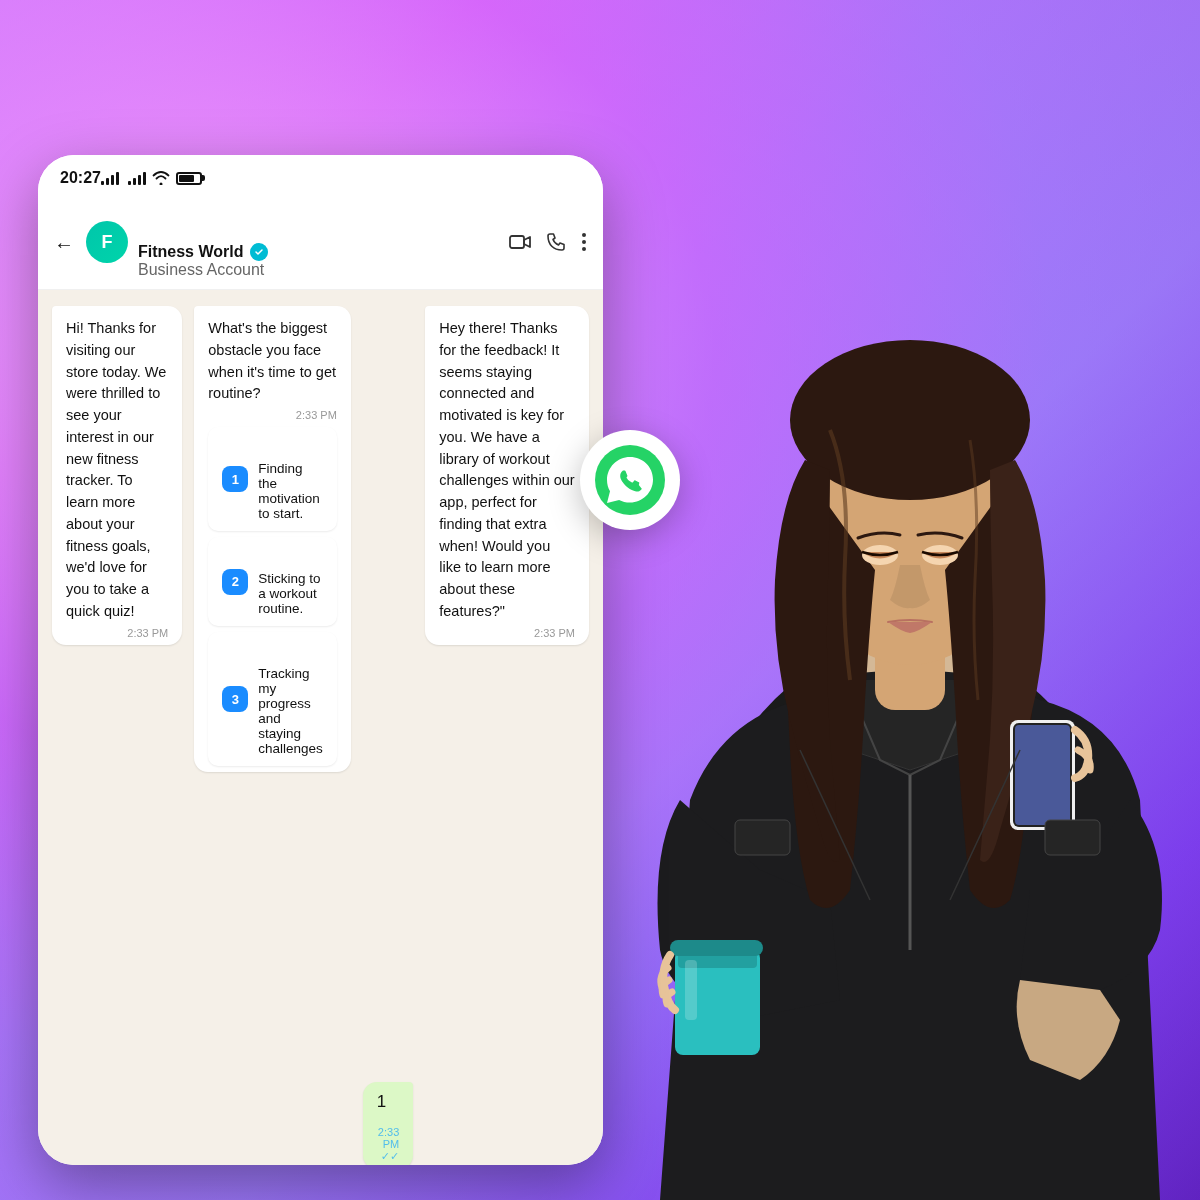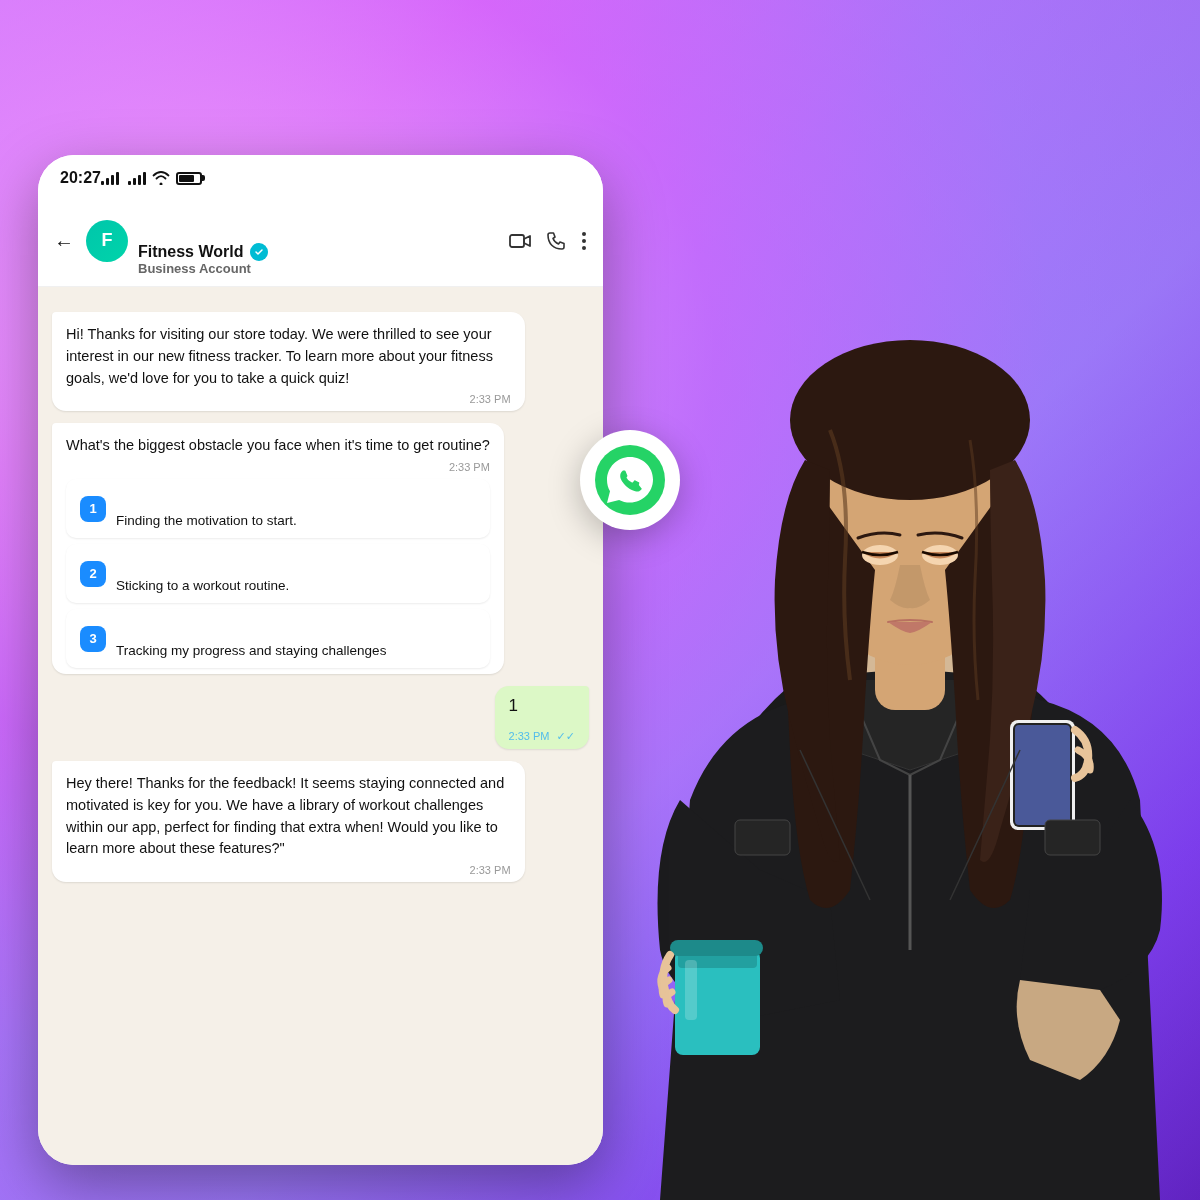--- a/index.html
+++ b/index.html
@@ -178,40 +178,39 @@
       border-radius: 50%;
       background: #00bcd4;
       display: flex;
       align-items: center;
       justify-content: center;
       color: white;
       font-size: 10px;
     }
 
     .contact-sub {
-      font-size: 13px;
+      font-size: 16px;
       color: #666;
-      font-weight: bold;
     }
 
     .header-actions {
       display: flex;
       gap: 16px;
       align-items: center;
       color: #444;
     }
 
     
     .chat-area {
       background: #f5f0e8;
-      padding: 25px 14px;
+      padding: 16px 14px;
       height: calc(100% - 115px);
       overflow-y: auto;
       display: flex;
-      flex-direction: column;
+      flex-direction: row;
       gap: 12px;
     }
 
     
     .msg-received {
       background: white;
       border-radius: 4px 14px 14px 14px;
       padding: 12px 14px 6px;
       max-width: 88%;
       align-self: flex-start;

